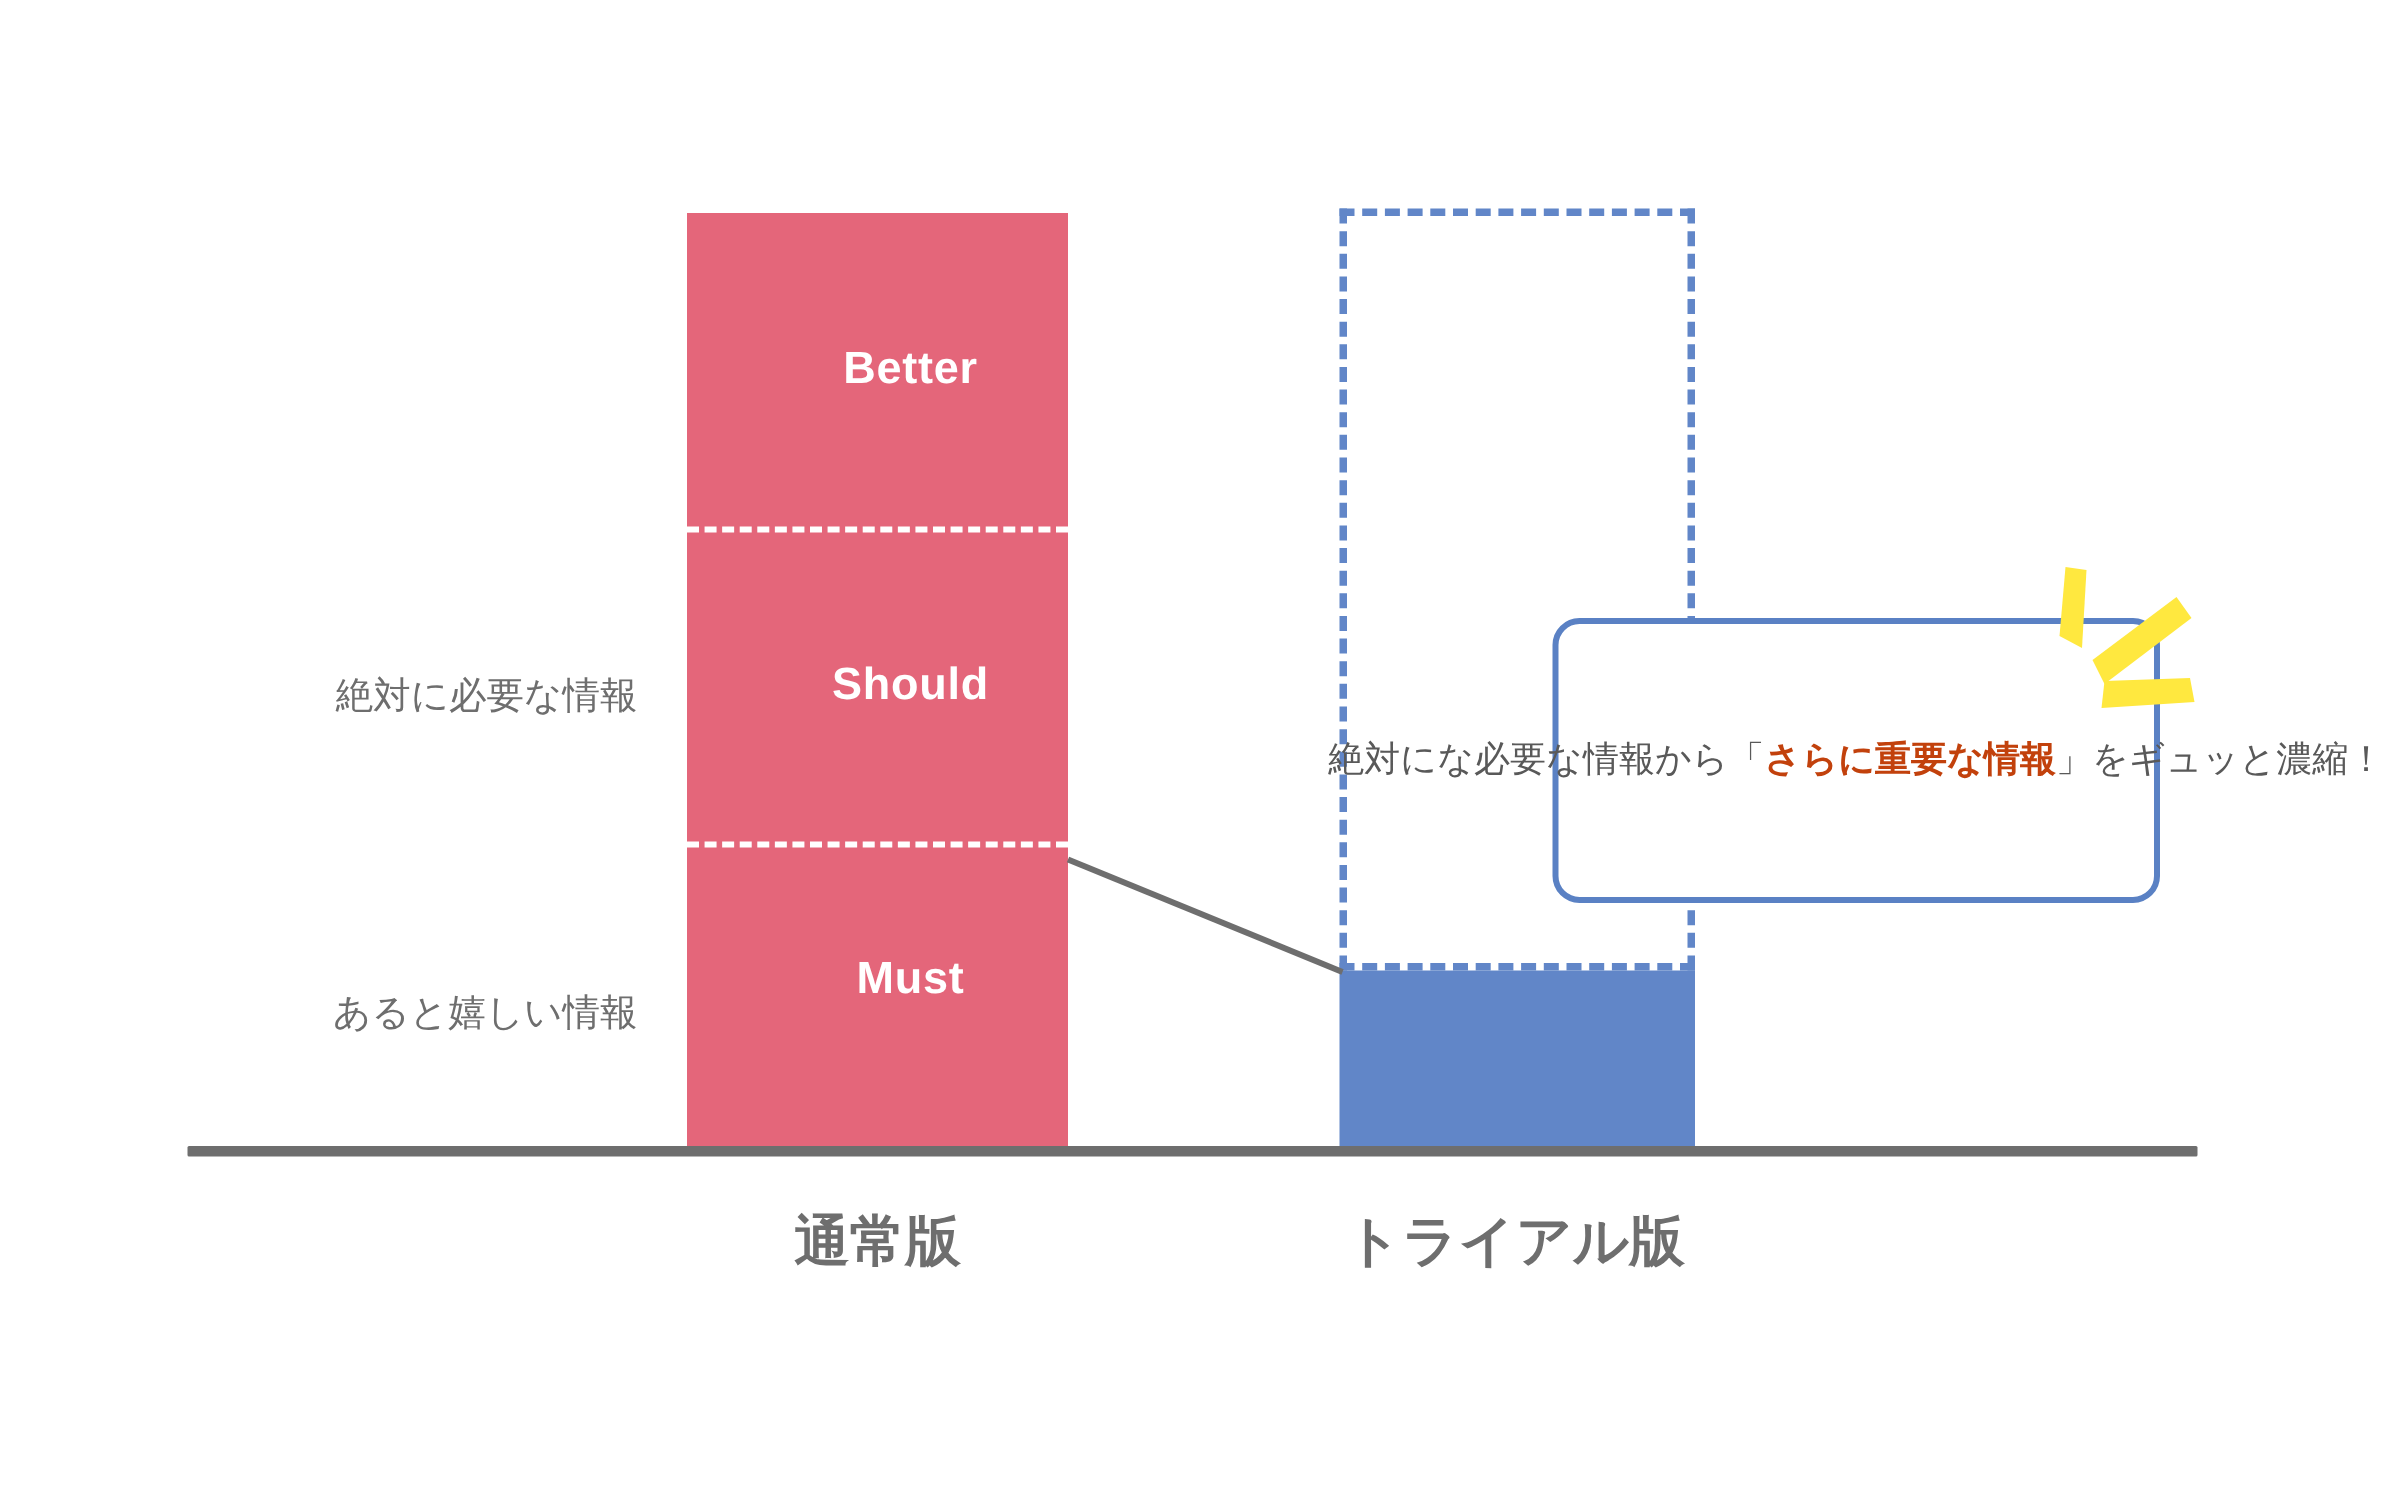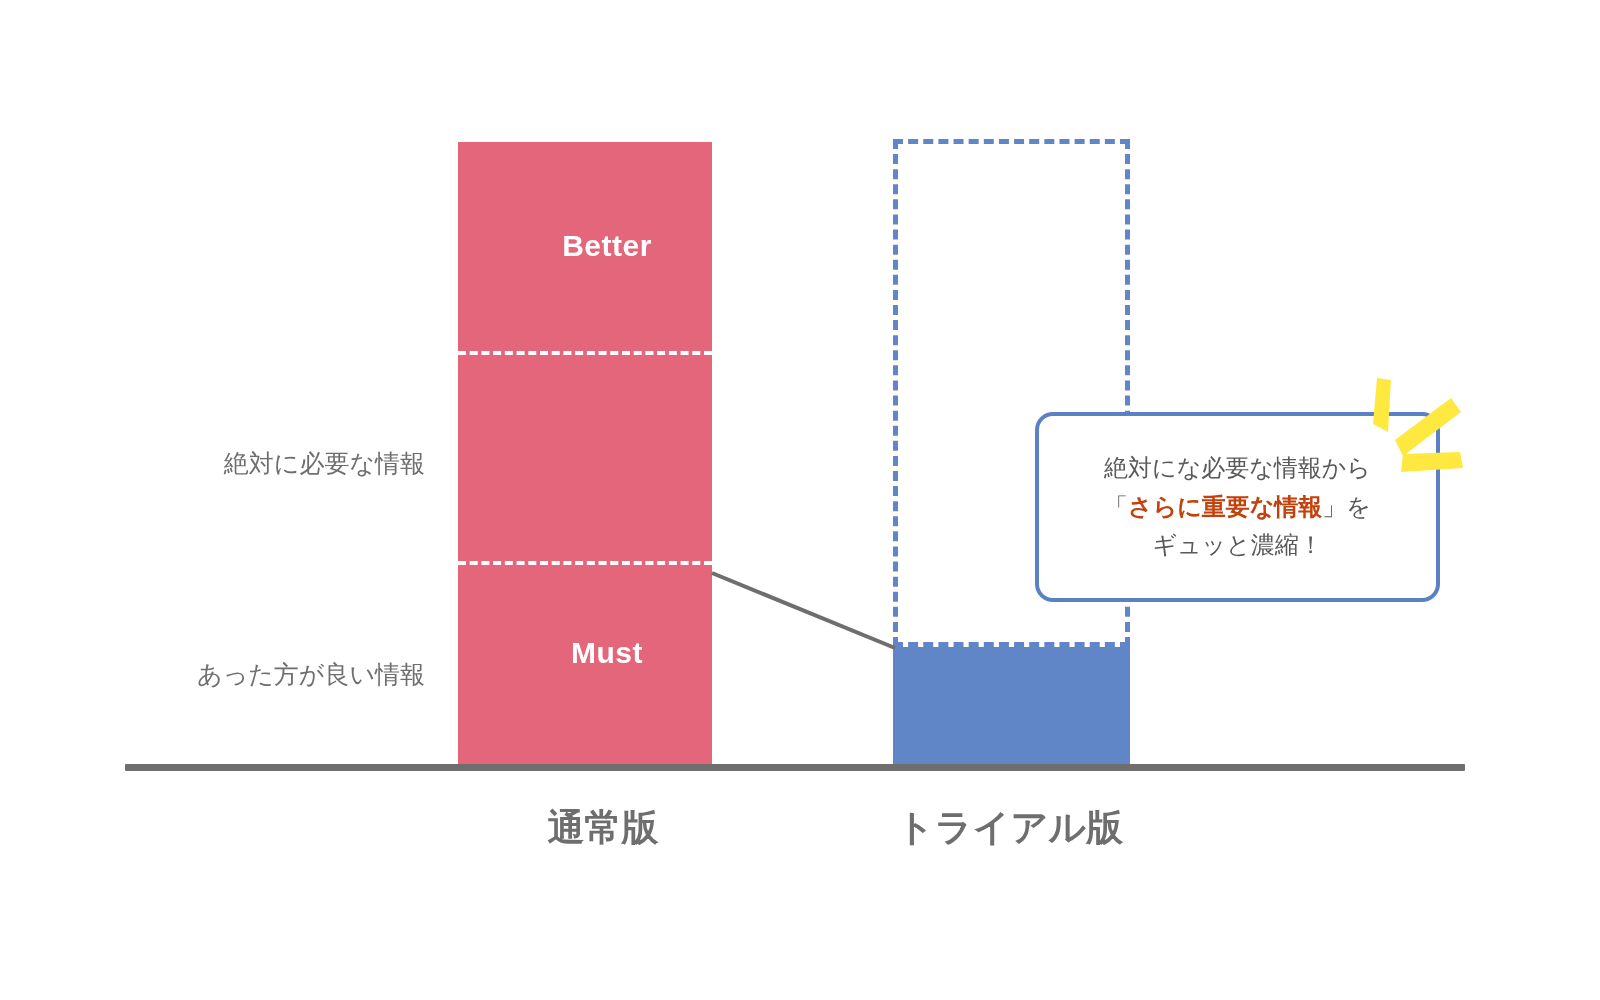--- a/index.html
+++ b/index.html
@@ -79,33 +79,33 @@
   .tier-label.t3{top:658px;}
 
   
   .cat-label{
     position:absolute;
     color:#6e6e6e;
     font-size:37px;
     font-weight:bold;
     text-align:center;
   }
-  .cat-label.c1{left:473px;width:260px;top:803px;}
+  .cat-label.c1{left:455px;width:260px;top:803px;}
   .cat-label.c2{left:860px;width:300px;top:803px;}
 
   
   .callout{
     position:absolute;
     left:1035px;top:412px;width:405px;height:190px;
     border:4px solid #5a81c4;
     border-radius:18px;
     background:#ffffff;
     box-sizing:border-box;
     display:flex;
-    flex-direction:column;
+    flex-direction:row;
     align-items:center;
     justify-content:center;
   }
   .callout-line{
     color:#595959;
     font-size:24px;
     line-height:1.62;
     white-space:nowrap;
     text-align:center;
   }
@@ -122,30 +122,31 @@
 
 <div id="stage">
 
   <div class="ghost-outline"></div>
 
   <div class="bar-normal"></div>
   <div class="seg-divider d1"></div>
   <div class="seg-divider d2"></div>
 
   <div class="seg-label s-better">Better</div>
+  <div class="seg-label s-should">Should</div>
   <div class="seg-label s-must">Must</div>
 
   <div class="bar-trial"></div>
 
   <svg class="connector" viewBox="0 0 210 100" width="210" height="100">
     <line x1="12" y1="13" x2="195" y2="88" stroke="#6e6e6e" stroke-width="4"></line>
   </svg>
 
   <div class="tier-label t2">絶対に必要な情報</div>
-  <div class="tier-label t3">あった方が良い情報</div>
+  <div class="tier-label t3">あると嬉しい情報</div>
 
   <div class="cat-label c1">通常版</div>
   <div class="cat-label c2">トライアル版</div>
 
   <div class="callout">
     <div class="callout-line">絶対にな必要な情報から</div>
     <div class="callout-line">
       <span>「</span><span class="callout-em">さらに重要な情報</span><span>」を</span>
     </div>
     <div class="callout-line">ギュッと濃縮！</div>

